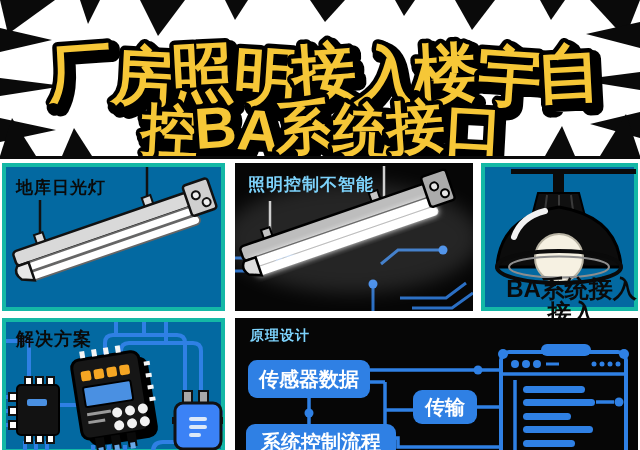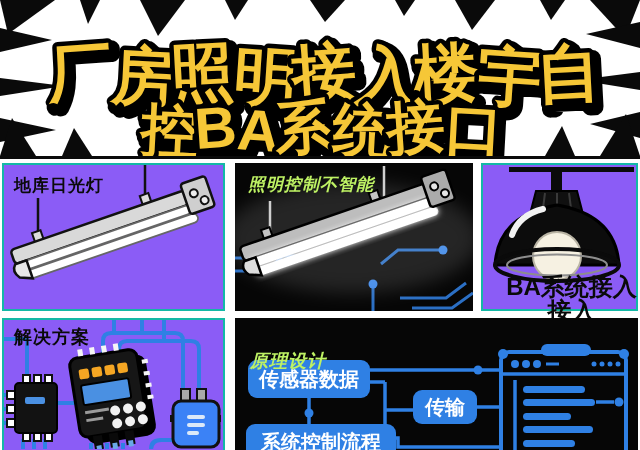--- a/index.html
+++ b/index.html
@@ -1,21 +1,21 @@
 <!DOCTYPE html>
 <html><head>
 <meta charset="utf-8">
 <style>
   html,body{margin:0;padding:0;background:#fff;}
   .stage{position:relative;width:640px;height:450px;background:#fff;overflow:hidden;
          font-family:"Liberation Sans","DejaVu Sans",sans-serif;}
-  .panel{position:absolute;box-sizing:border-box;background:#8b5cf6;border:2px solid #14b8a6;}
+  .panel{position:absolute;box-sizing:border-box;background:#0369a1;border:4px solid #14b8a6;}
   .panel.dark{background:#060606;border:none;}
   .plabel{position:absolute;font-weight:800;color:#0a0a0a;letter-spacing:1px;line-height:1;}
-  .plabel.light{color:#bef264;font-style:italic;}
+  .plabel.light{color:#7dd3fc;}
   .divider{position:absolute;left:0;top:156px;width:640px;height:3px;background:#0a0a0a;}
   svg{display:block;}
   .artsvg{position:absolute;left:0;top:0;}
   .title-main{font-weight:900;paint-order:stroke;stroke:#000;stroke-linejoin:round;}
 </style>
 </head>
 <body>
 
 <div class="stage">
 
@@ -274,16 +274,16 @@
         <circle cx="618" cy="364" r="2.5" fill="#2F80E4"></circle>
         <line x1="501" y1="374" x2="626" y2="374" stroke="#2F80E4" stroke-width="3.5"></line>
         <line x1="515" y1="380" x2="515" y2="450" stroke="#2F80E4" stroke-width="3.5"></line>
         <rect x="523" y="386" width="62" height="7" rx="3.5" fill="#2F80E4"></rect>
         <rect x="523" y="399" width="72" height="7" rx="3.5" fill="#2F80E4"></rect>
         <rect x="523" y="413" width="48" height="7" rx="3.5" fill="#2F80E4"></rect>
         <rect x="523" y="426" width="70" height="7" rx="3.5" fill="#2F80E4"></rect>
         <rect x="523" y="440" width="52" height="7" rx="3.5" fill="#2F80E4"></rect>
       </g>
     </svg>
-    <div class="plabel light" style="left:15px;top:10px;font-size:18px;margin-top:24px;">原理设计</div>
+    <div class="plabel light" style="left:15px;top:10px;font-size:14px;">原理设计</div>
   </div>
 
 </div>
 
 </body></html>

